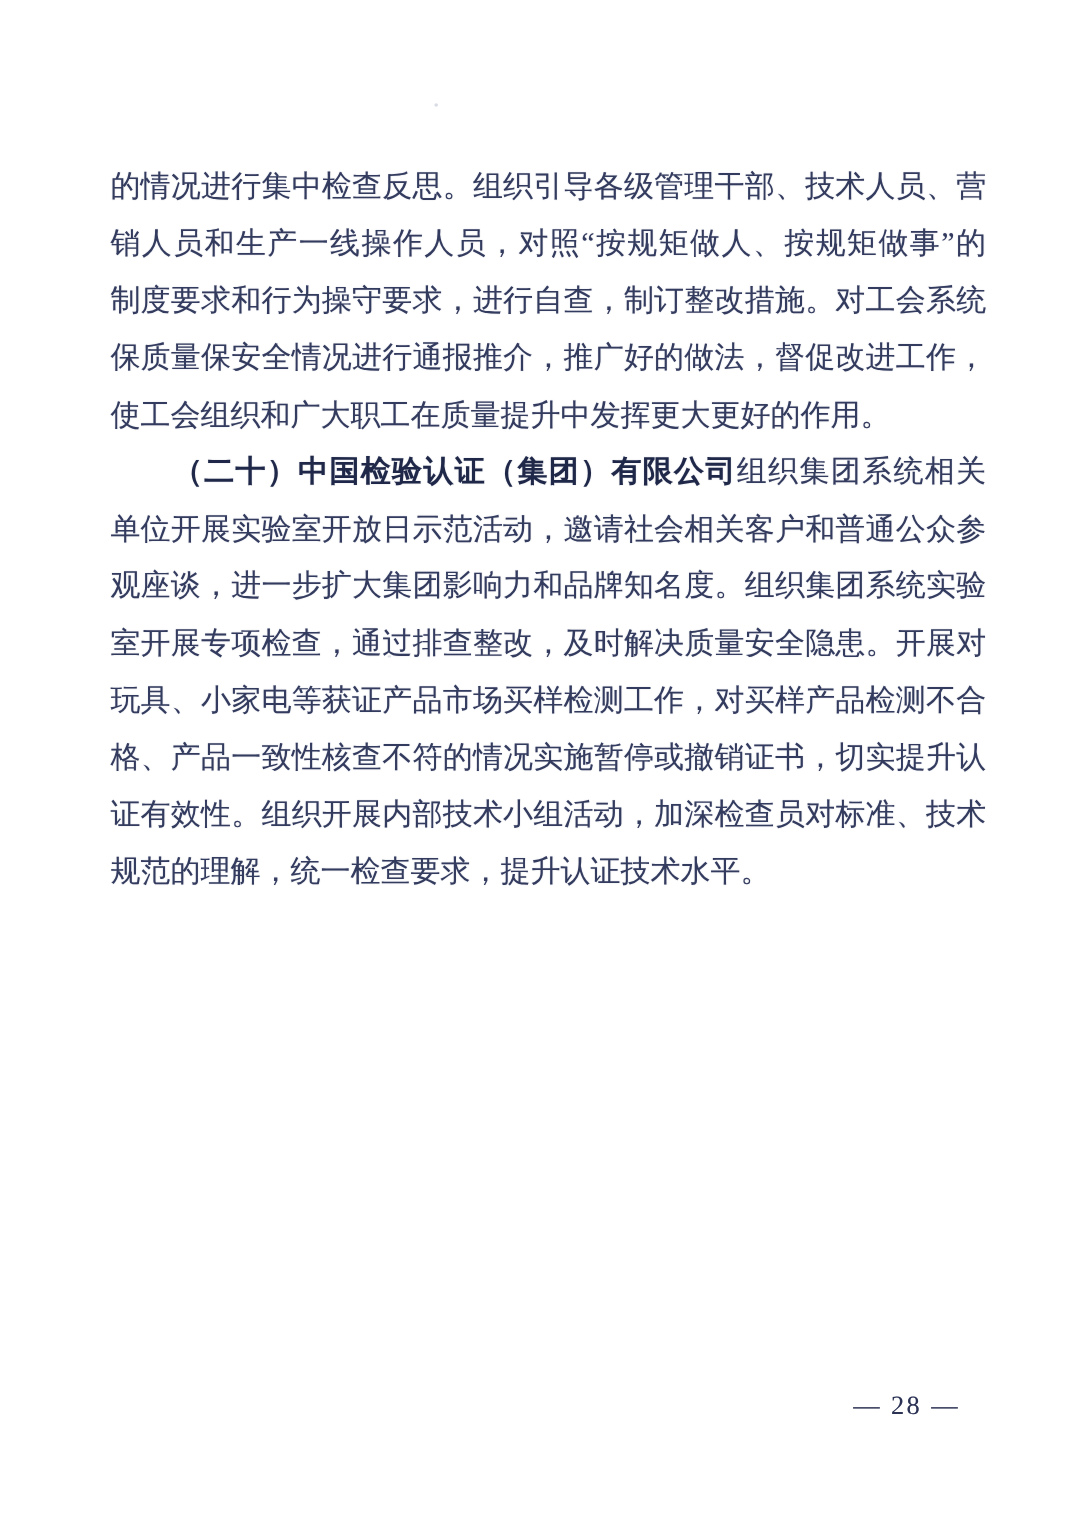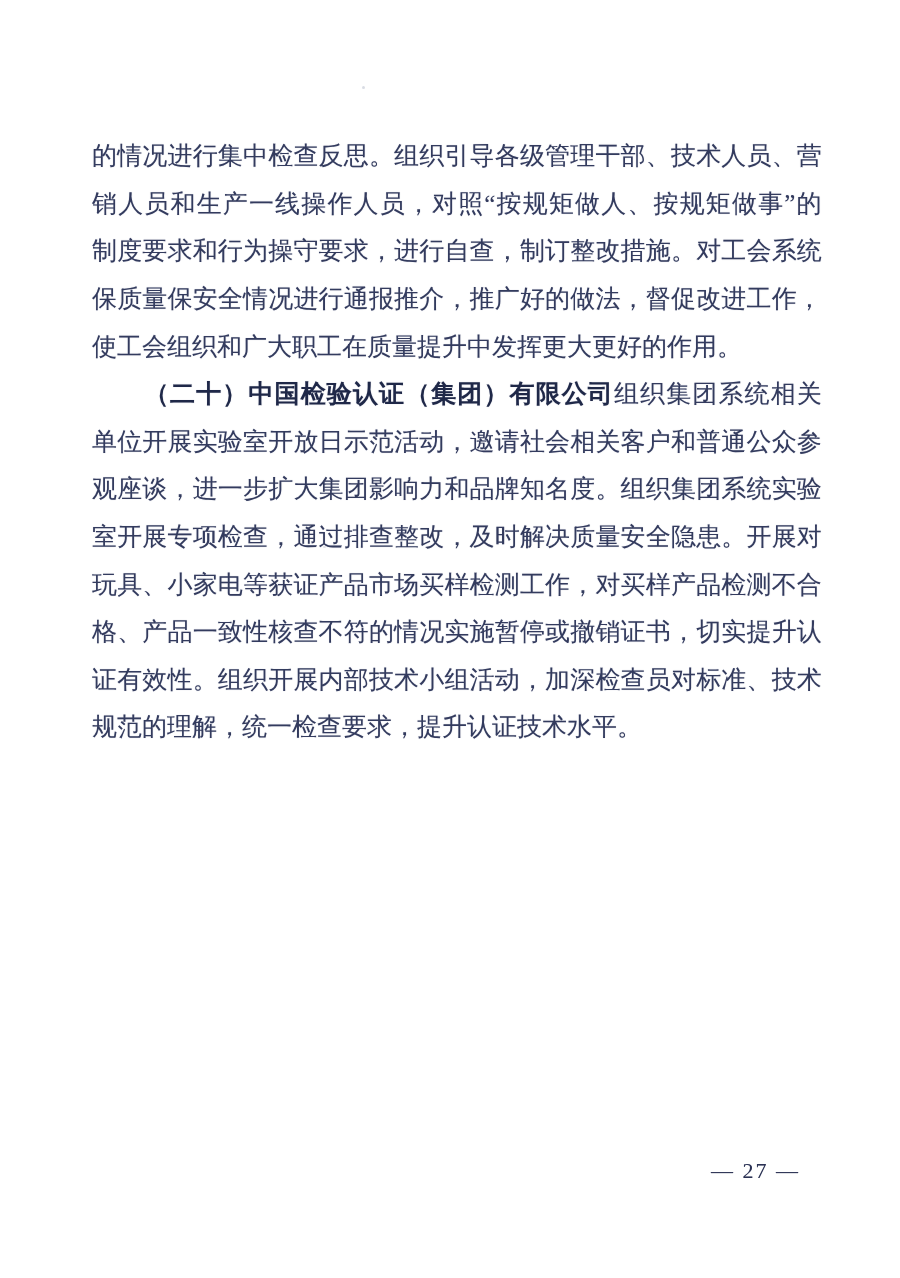--- a/index.html
+++ b/index.html
@@ -452,16 +452,16 @@
         <span class="ch">升</span>
         <span class="ch">认</span>
         <span class="ch">证</span>
         <span class="ch">技</span>
         <span class="ch">术</span>
         <span class="ch">水</span>
         <span class="ch">平</span>
         <span class="ch">。</span>
       </div>
     </div>
-  <div class="page-number">— 27 —</div>
+  <div class="page-number">— 28 —</div>
   <div class="speck s1"></div>
   <div class="speck s2"></div>
 </div>
 
 </body></html>

